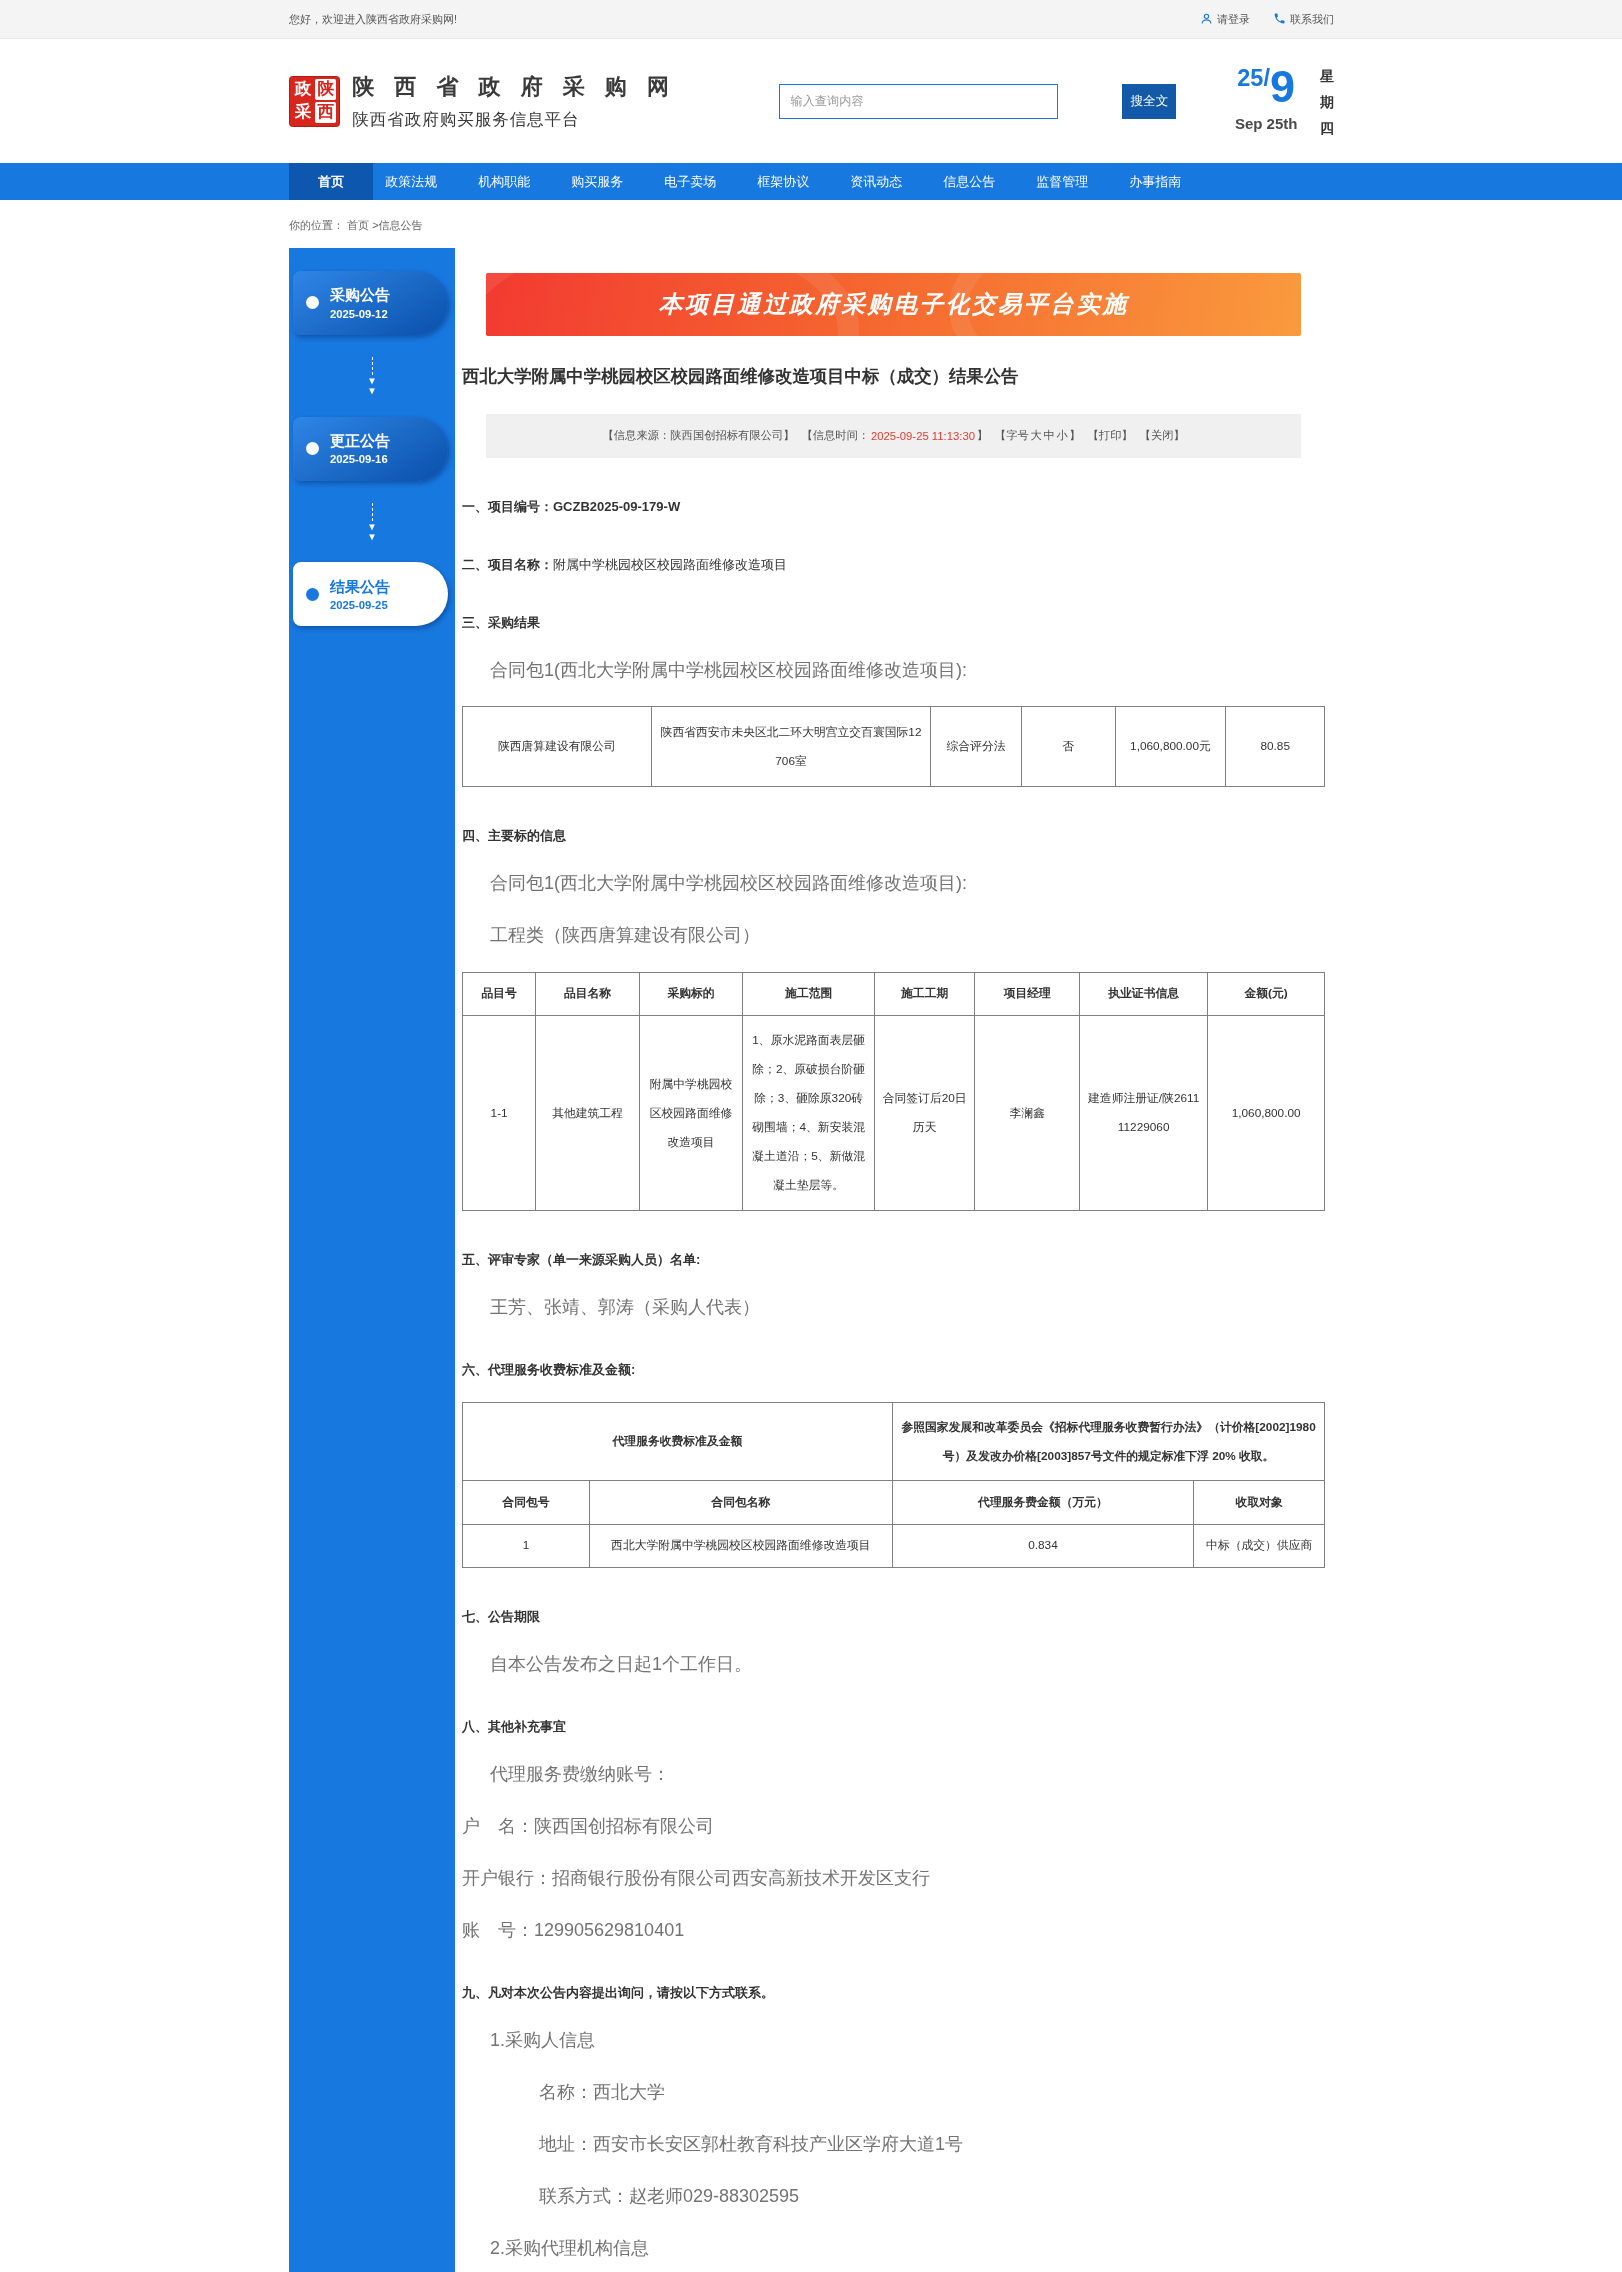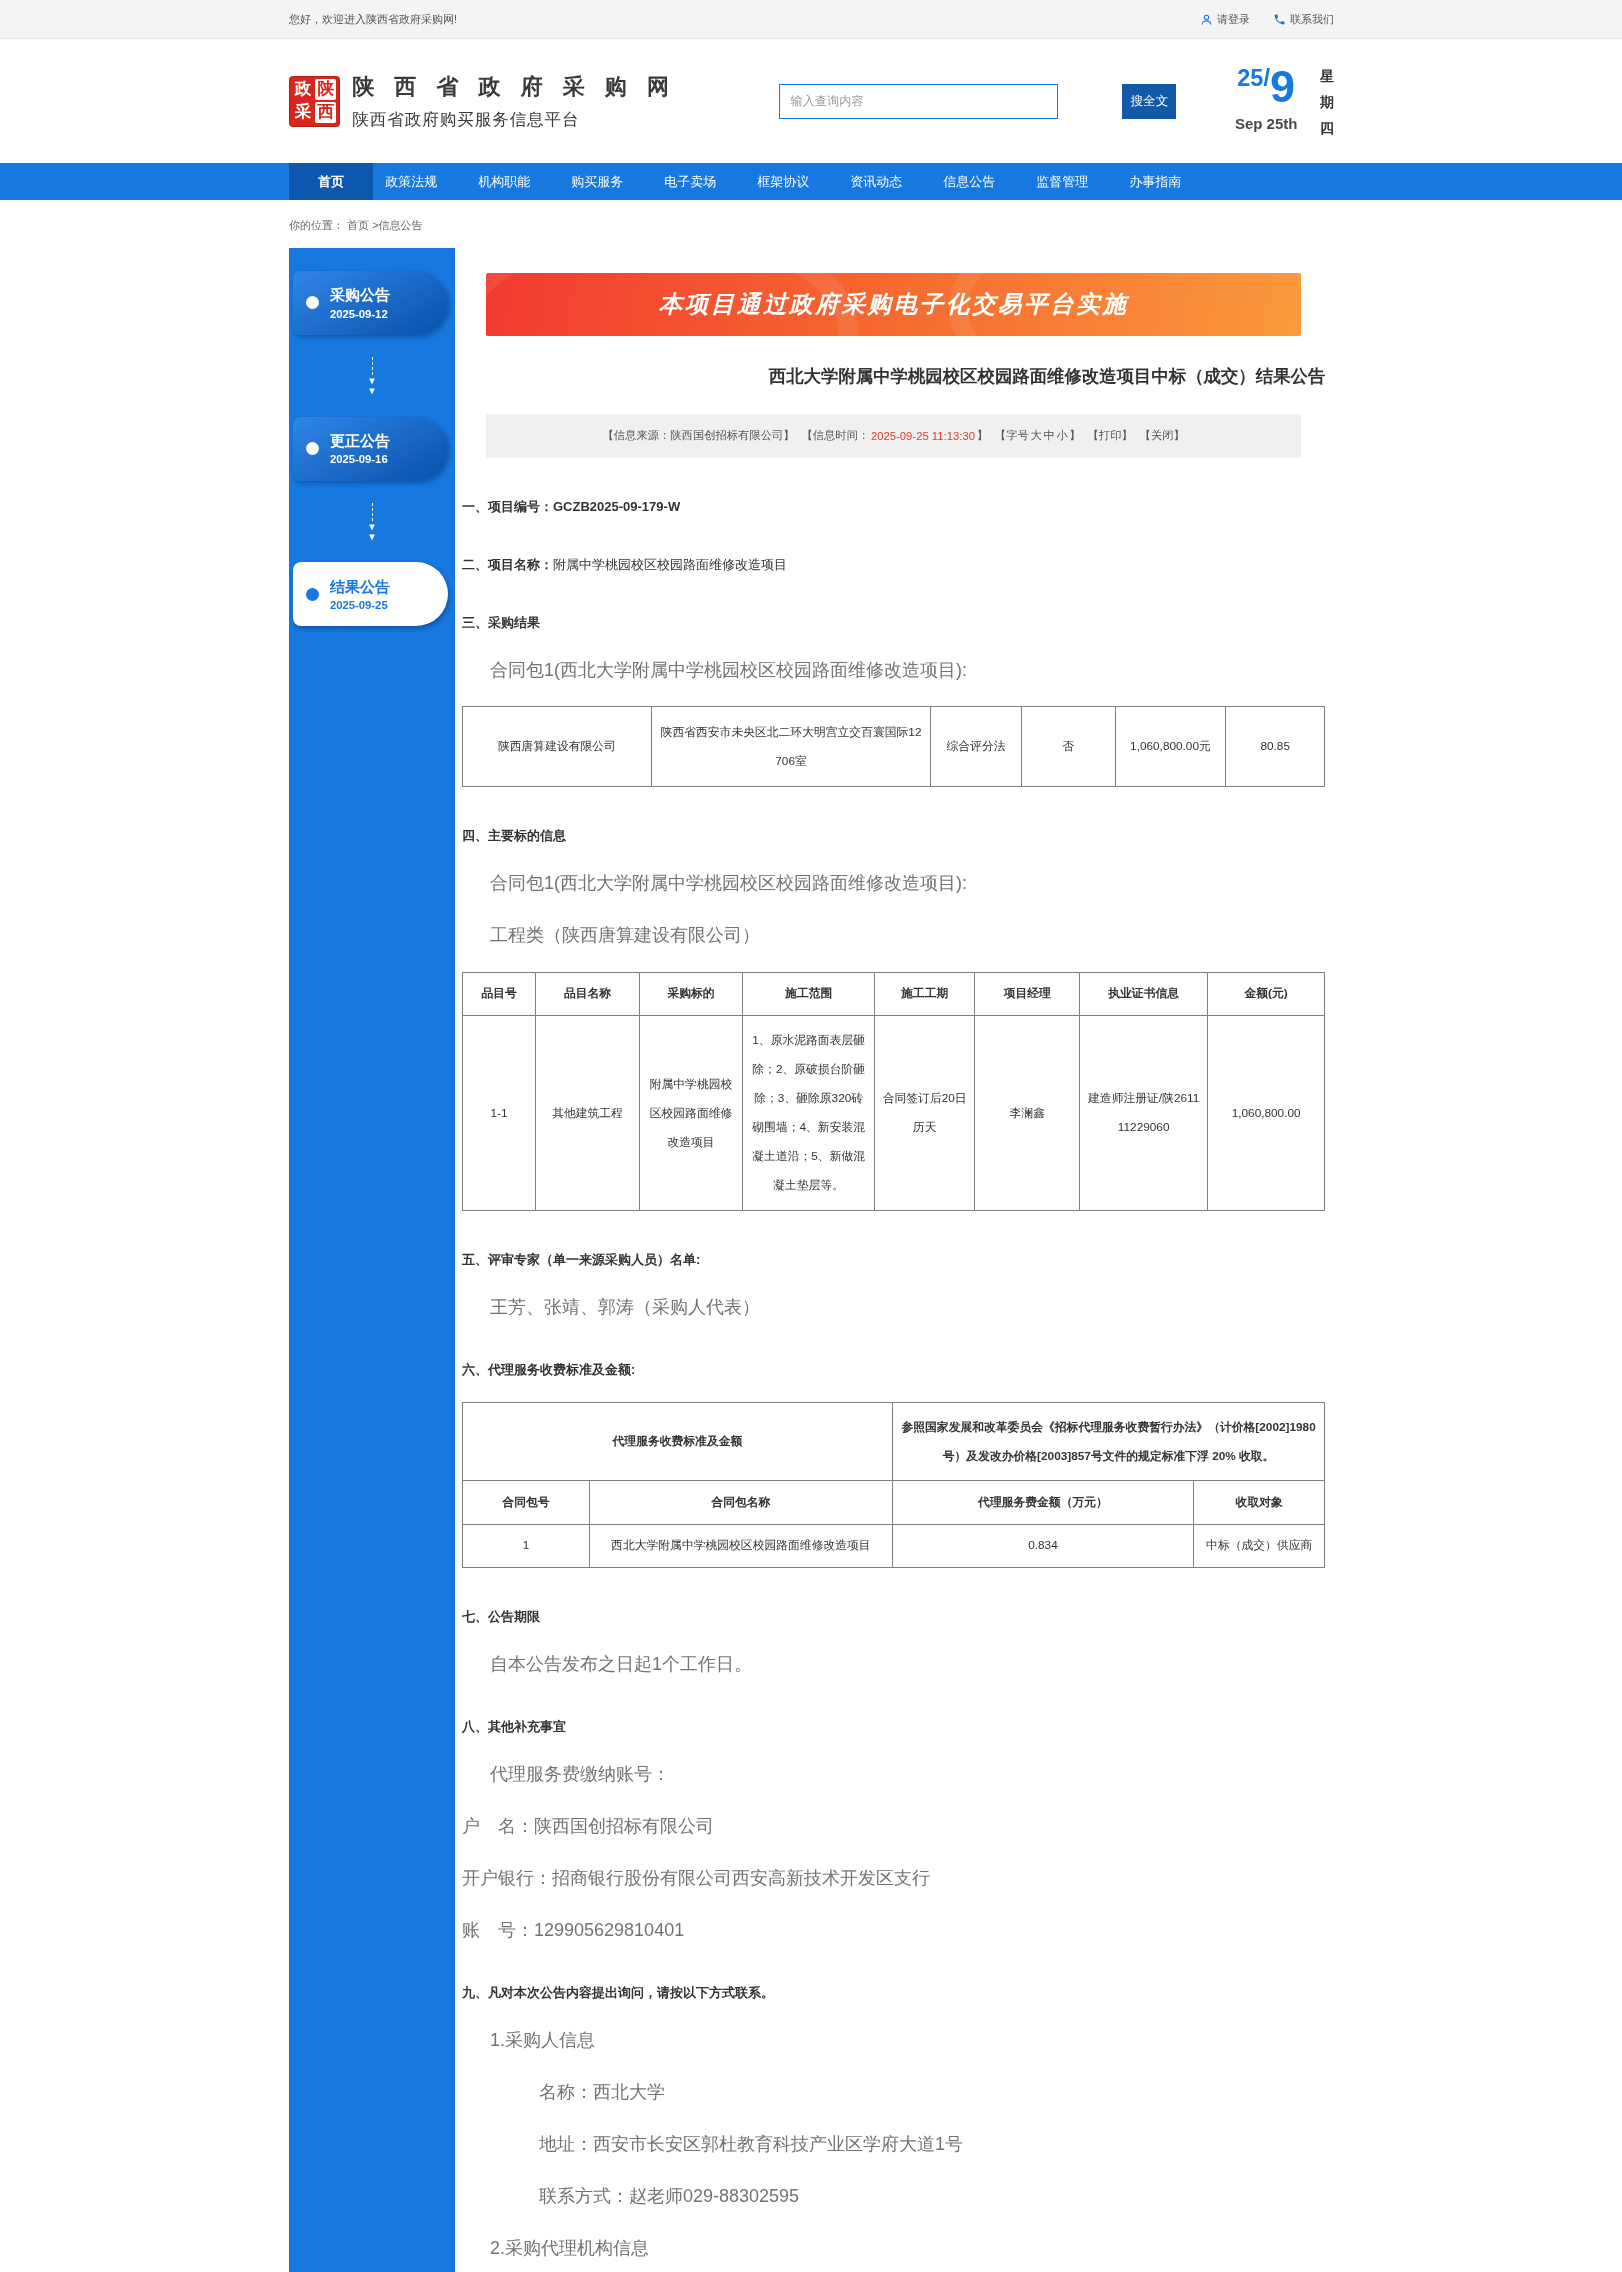--- a/index.html
+++ b/index.html
@@ -8,21 +8,21 @@
     width: 1623px;
     font-family: "Liberation Sans", "DejaVu Sans", sans-serif;
     color:#333;
   }
   .wrap { width: 1045px; margin: 0 auto; }
 
   
   .topbar { background:#f4f4f4; border-bottom:0.9px solid #e6e6e6; height:39px; font-size:11px; color:#555; }
   .topbar-inner { display:flex; align-items:center; height:100%; }
   .topbar-right { margin-left:auto; display:flex; align-items:center; gap:22.6px; }
-  .topbar-link { display:flex; align-items:center; gap:4.4px; cursor:pointer; color:#555; }
+  .topbar-link { display:flex; gap:4.4px; cursor:pointer; color:#555; }
   .topbar-link svg { display:block; }
 
   
   .header { height:124px; background:#fff; }
   .header-inner { display:flex; align-items:center; height:100%; }
   .logo-group { display:flex; align-items:center; gap:12.2px; }
   .seal { width:51px; height:51px; background:#d8261c; border:1.7px solid #b01d14; border-radius:3.5px;
           display:grid; grid-template-columns:1fr 1fr; grid-template-rows:1fr 1fr; gap:1.7px; padding:2.6px; }
   .seal span { display:flex; align-items:center; justify-content:center; font-weight:bold; font-size:16.6px; line-height:1; }
   .seal .on-red { color:#fff; }
@@ -75,21 +75,21 @@
 
   .content { flex:1; background:#fff; padding:24.4px 8.7px 52px 7px; }
 
   .banner { margin:0 24.4px; height:63px; border-radius:1.7px;
             background:linear-gradient(100deg,#f23a31 0%,#f5652f 45%,#fa9a3d 100%);
             display:flex; align-items:center; justify-content:center; position:relative; overflow:hidden; }
   .banner::before { content:""; position:absolute; left:-35px; top:-52px; width:366px; height:174px; border:21px solid rgba(255,255,255,.08); border-radius:50%; }
   .banner::after { content:""; position:absolute; right:-52px; bottom:-78px; width:366px; height:174px; border:19px solid rgba(255,255,255,.08); border-radius:50%; }
   .banner-text { color:#fff; font-size:23.5px; font-weight:bold; font-style:italic; letter-spacing:2.6px; z-index:1; }
 
-  .art-title { text-align:right; font-size:17.4px; font-weight:bold; color:#333; margin-top:28px; }
+  .art-title { text-align:left; font-size:17.4px; font-weight:bold; color:#333; margin-top:28px; }
 
   .meta-bar { margin:26px 24.4px 0; background:#f0f0f0; height:44px; display:flex; align-items:center; justify-content:center;
               font-size:11.3px; color:#555; gap:1.7px; flex-wrap:nowrap; white-space:nowrap; }
   .meta-bar .red { color:#e43a2e; }
   .meta-bar .act { cursor:pointer; }
   .meta-bar .sp { margin-left:5.2px; }
 
   .sec-h { font-size:13px; font-weight:bold; color:#333; margin-top:40px; }
   .para { font-size:18px; color:#737373; margin-top:25px; line-height:1.5; }
   .ind1 { margin-left:28px; }

